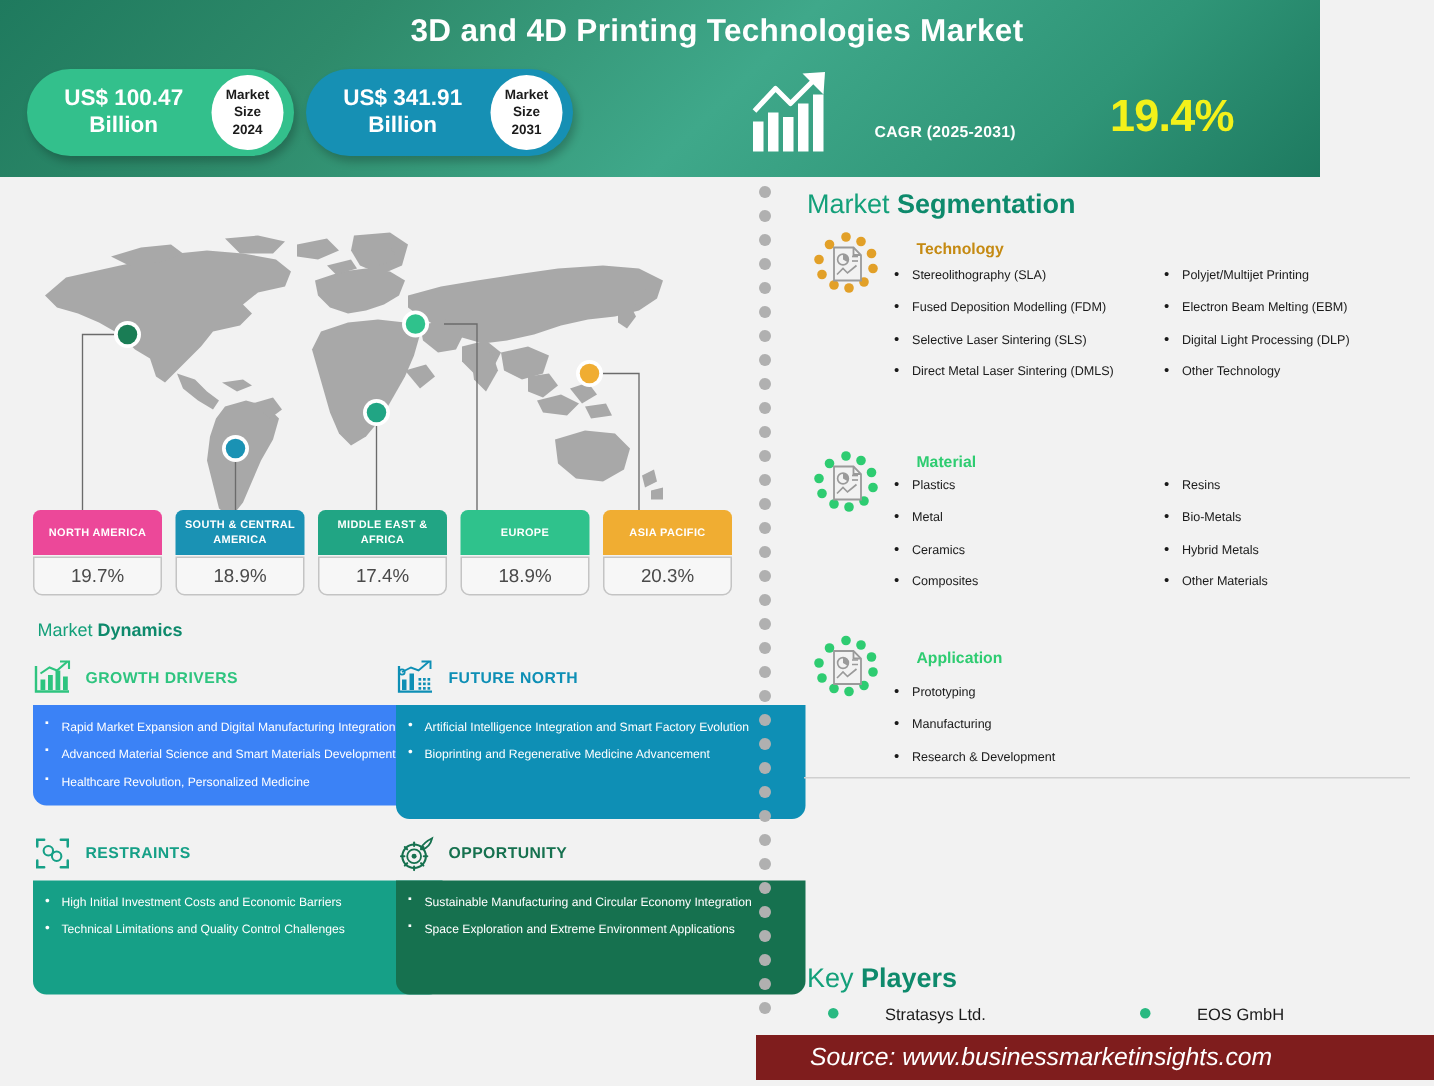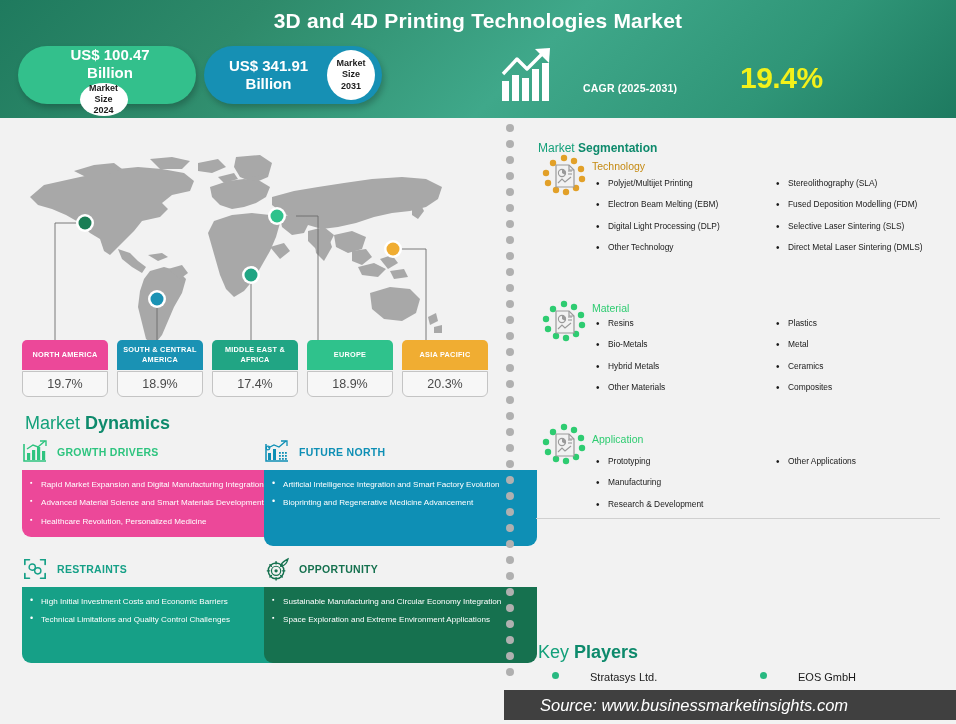--- a/index.html
+++ b/index.html
@@ -6,35 +6,35 @@
   html, body {
     width: 956px; height: 724px;
     font-family: "Liberation Sans", sans-serif;
     background: #ffffff;
     overflow: hidden;
   }
   .page { position: relative; width: 956px; height: 724px; background: #f2f2f2; }
 
   
   .header {
-    position: absolute; left: 0; top: 0; width: 956px; height: 118px;
+    position: absolute; left: 0; top: 0; width: 880px; height: 118px;
     background: linear-gradient(135deg, #1f7a5e 0%, #2e8a6a 25%, #3fa88a 55%, #2f9577 80%, #1e7a60 100%);
     overflow: hidden;
   }
   .header-title {
     position: absolute; left: 0; top: 9px; width: 956px;
     text-align: center; color: #ffffff;
     font-size: 21px; font-weight: 600; letter-spacing: .2px;
   }
   .pill {
     position: absolute; top: 46px; height: 58px; border-radius: 29px;
     box-shadow: 2px 4px 6px rgba(0,0,0,.22);
     display: flex; align-items: center;
   }
-  .pill-a { left: 18px; width: 178px; background: #33c08c; flex-direction: column; }
+  .pill-a { left: 18px; width: 178px; background: #33c08c; }
   .pill-b { left: 204px; width: 178px; background: #1690b4; }
   .pill-text {
     flex: 1; text-align: center; color: #ffffff;
     font-size: 15px; font-weight: bold; line-height: 1.22; padding-left: 6px;
   }
   .pill-badge {
     width: 48px; height: 50px; margin-right: 7px; border-radius: 50%;
     background: #ffffff; color: #1b1b1b;
     display: flex; flex-direction: column; align-items: center; justify-content: center;
     font-size: 9px; font-weight: bold; line-height: 1.25;
@@ -69,21 +69,21 @@
     color: #ffffff; font-size: 7.3px; font-weight: bold; letter-spacing: .25px;
     display: flex; align-items: center; justify-content: center; text-align: center;
     line-height: 1.35; padding: 0 3px;
   }
   .region-val {
     height: 26px; margin-top: 1px; border: 1px solid #c4c4c4; border-radius: 0 0 6px 6px;
     background: #f7f7f7; color: #4a4a4a; font-size: 12.5px;
     display: flex; align-items: center; justify-content: center;
   }
 
-  .md-title { position: absolute; left: 25px; top: 295px; font-size: 18px; }
+  .md-title { position: absolute; left: 25px; top: 295px; font-size: 12px; }
   .md-grid { position: absolute; left: 22px; top: 320px; width: 474px; }
   .md-cell { position: absolute; width: 273px; }
   .md-head { display: flex; align-items: center; gap: 9px; height: 28px; margin-bottom: 4px; }
   .md-head .lbl { font-size: 10.5px; font-weight: bold; letter-spacing: .3px; }
   .md-box { border-radius: 0 0 9px 9px; padding: 9px 10px 10px 8px; }
   .md-box ul { list-style: none; }
   .md-box li {
     color: #ffffff; font-size: 8.1px; line-height: 1.42;
     padding-left: 11px; position: relative; margin-bottom: 7px;
   }
@@ -95,26 +95,26 @@
 
   
   .divider { position: absolute; left: 506px; top: 124px; width: 12px; height: 560px; }
   .divider i {
     display: block; width: 8px; height: 8px; border-radius: 50%;
     background: #b0b0b0; margin-bottom: 8px;
   }
 
   
   .right-panel { position: absolute; left: 528px; top: 118px; width: 428px; height: 578px; }
-  .seg-title { position: absolute; left: 10px; top: 8px; font-size: 12px; margin-top: 15px; }
+  .seg-title { position: absolute; left: 10px; top: 8px; font-size: 18px; }
   .seg-block { position: absolute; left: 8px; width: 418px; }
   .seg-icon { position: absolute; left: 4px; top: 0; width: 48px; height: 48px; }
   .seg-name {
-    position: absolute; left: 56px; top: 6px;
-    font-size: 10.5px; font-weight: normal;
+    position: absolute; left: 75px; top: 6px;
+    font-size: 10.5px; font-weight: bold;
   }
   .seg-cols { position: absolute; left: 58px; top: 24px; width: 360px; display: flex; }
   .seg-col { width: 180px; }
   .seg-col ul { list-style: none; }
   .seg-col li {
     font-size: 8.4px; color: #1a1a1a; line-height: 1.35;
     position: relative; padding-left: 14px; margin-bottom: 10px;
   }
   .seg-col li::before {
     content: "\2022"; position: absolute; left: 2px; top: -1px; font-size: 10px; color: #1a1a1a;
@@ -130,21 +130,21 @@
     position: relative; padding-left: 50px; margin-bottom: 12px;
   }
   .kp-col li::before {
     content: ""; position: absolute; left: 12px; top: 2px;
     width: 7px; height: 7px; border-radius: 50%; background: #28b981;
   }
 
   
   .source-bar {
     position: absolute; left: 504px; top: 690px; width: 452px; height: 30px;
-    background: #404040; display: flex; align-items: center; padding-left: 36px;
+    background: #7f1d1d; display: flex; align-items: center; padding-left: 36px;
   }
   .source-bar span {
     color: #ffffff; font-size: 16.5px; font-style: italic; font-weight: 500;
   }
 </style>
 </head>
 <body>
 
 <div class="page">
 
@@ -304,21 +304,21 @@
             <path d="M2 4 L2 21 L24 21" stroke="#2ec47f" stroke-width="1.6" fill="none"></path>
             <rect x="5" y="13" width="3.2" height="7" fill="#2ec47f"></rect>
             <rect x="10" y="10" width="3.2" height="10" fill="#2ec47f"></rect>
             <rect x="15" y="7" width="3.2" height="13" fill="#2ec47f"></rect>
             <rect x="20" y="11" width="3.2" height="9" fill="#2ec47f"></rect>
             <path d="M5 9 L11 5 L16 7 L23 1" stroke="#2ec47f" stroke-width="1.4" fill="none"></path>
             <path d="M18 1 L24 1 L24 6" stroke="#2ec47f" stroke-width="1.4" fill="none"></path>
           </svg>
           <span class="lbl" style="color:#2ec47f">GROWTH DRIVERS</span>
         </div>
-        <div class="md-box" style="background:#ec4899">
+        <div class="md-box" style="background:#3b82f6">
           <ul>
             <li>Rapid Market Expansion and Digital Manufacturing Integration</li>
             <li>Advanced Material Science and Smart Materials Development</li>
             <li>Healthcare Revolution, Personalized Medicine</li>
           </ul>
         </div>
       </div>
 
       <div class="md-cell" style="left:242px; top:0px">
         <div class="md-head">
@@ -469,32 +469,32 @@
         <g stroke="#9a9a9a" stroke-width="1.1">
             <path d="M28 17 L32 17"></path>
             <path d="M28 20 L32 20"></path>
           </g>
         <path d="M18 29 L22 25 L25 28 L31 23" stroke="#9a9a9a" stroke-width="1.1" fill="none"></path>
       </svg>
       <div class="seg-name" style="color:#c58a12">Technology</div>
       <div class="seg-cols">
         <div class="seg-col">
           <ul>
+            <li>Stereolithography (SLA)</li>
+            <li>Fused Deposition Modelling (FDM)</li>
+            <li>Selective Laser Sintering (SLS)</li>
+            <li>Direct Metal Laser Sintering (DMLS)</li>
+          </ul>
+        </div>
+        <div class="seg-col">
+          <ul>
             <li>Polyjet/Multijet Printing</li>
             <li>Electron Beam Melting (EBM)</li>
             <li>Digital Light Processing (DLP)</li>
             <li>Other Technology</li>
-          </ul>
-        </div>
-        <div class="seg-col">
-          <ul>
-            <li>Stereolithography (SLA)</li>
-            <li>Fused Deposition Modelling (FDM)</li>
-            <li>Selective Laser Sintering (SLS)</li>
-            <li>Direct Metal Laser Sintering (DMLS)</li>
           </ul>
         </div>
       </div>
     </div>
 
     <div class="seg-block" style="top:182px">
       <svg class="seg-icon" viewBox="0 0 48 48">
         <g fill="#2ecc71">
           <circle cx="24" cy="4" r="3.2"></circle>
             <circle cx="34" cy="7" r="3.2"></circle>
@@ -514,32 +514,32 @@
         <g stroke="#9a9a9a" stroke-width="1.1">
             <path d="M28 17 L32 17"></path>
             <path d="M28 20 L32 20"></path>
           </g>
         <path d="M18 29 L22 25 L25 28 L31 23" stroke="#9a9a9a" stroke-width="1.1" fill="none"></path>
       </svg>
       <div class="seg-name" style="color:#2ecc71; top:2px">Material</div>
       <div class="seg-cols" style="top:18px">
         <div class="seg-col">
           <ul>
+            <li>Plastics</li>
+            <li>Metal</li>
+            <li>Ceramics</li>
+            <li>Composites</li>
+          </ul>
+        </div>
+        <div class="seg-col">
+          <ul>
             <li>Resins</li>
             <li>Bio-Metals</li>
             <li>Hybrid Metals</li>
             <li>Other Materials</li>
-          </ul>
-        </div>
-        <div class="seg-col">
-          <ul>
-            <li>Plastics</li>
-            <li>Metal</li>
-            <li>Ceramics</li>
-            <li>Composites</li>
           </ul>
         </div>
       </div>
     </div>
 
     <div class="seg-block" style="top:305px">
       <svg class="seg-icon" viewBox="0 0 48 48">
         <g fill="#2ecc71">
           <circle cx="24" cy="4" r="3.2"></circle>
             <circle cx="34" cy="7" r="3.2"></circle>
@@ -564,25 +564,20 @@
       </svg>
       <div class="seg-name" style="color:#2ecc71; top:10px">Application</div>
       <div class="seg-cols" style="top:33px">
         <div class="seg-col">
           <ul>
             <li>Prototyping</li>
             <li>Manufacturing</li>
             <li>Research &amp; Development</li>
           </ul>
         </div>
-        <div class="seg-col">
-          <ul>
-            <li>Other Applications</li>
-          </ul>
-        </div>
       </div>
     </div>
 
     <div class="hr" style="top:400px"></div>
 
     <div class="kp-title sec-title">
       <span>Key </span><b>Players</b>
     </div>
 
     <div class="kp-cols">

